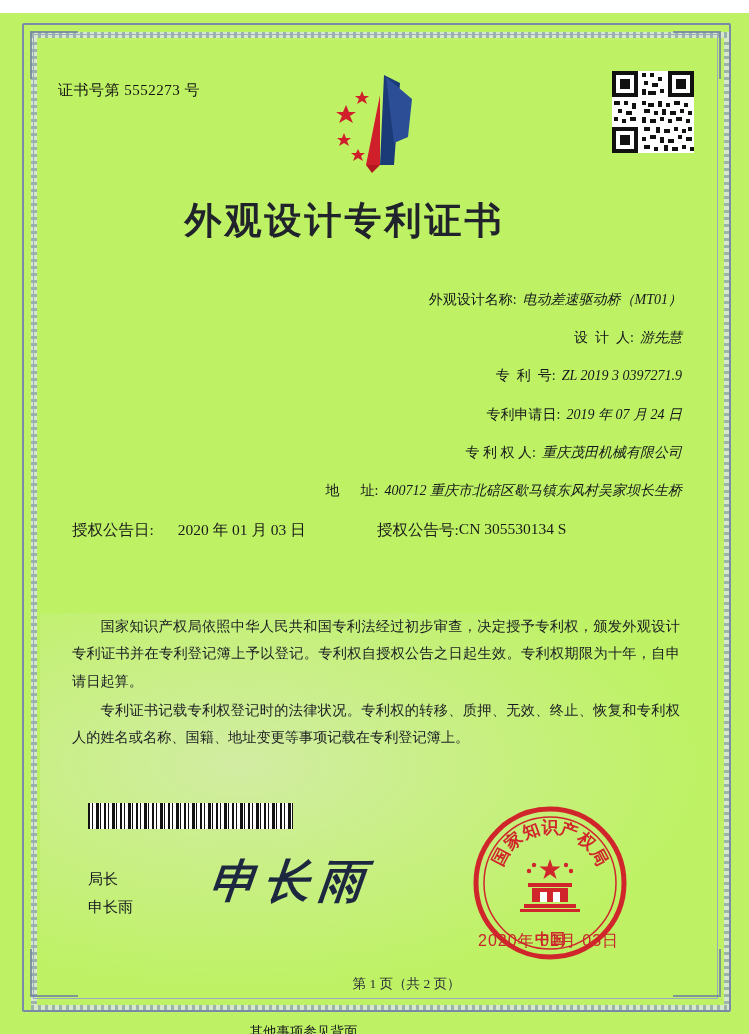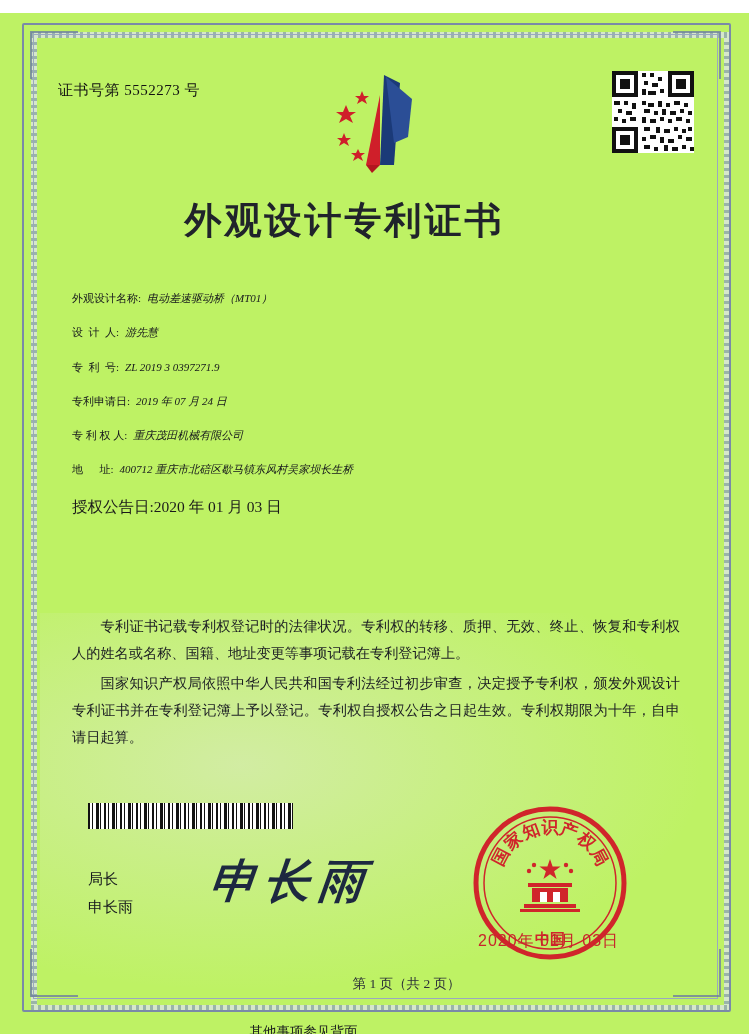--- a/index.html
+++ b/index.html
@@ -105,40 +105,41 @@
 
   
   .fields {
     position: absolute;
     left: 72px; top: 278px;
     width: 610px;
   }
   .field {
     display: flex;
     align-items: baseline;
-    font-size: 11px;
+    font-size: 14px;
     line-height: 1.3;
     margin-bottom: 20px;
     color: #15171c;
+    justify-content: flex-end;
   }
   .field .lbl {
     white-space: pre;
     flex: 0 0 auto;
   }
   .field .val {
     margin-left: 6px;
     font-style: italic;
   }
   .field-row {
     display: flex;
     align-items: baseline;
     font-size: 15.5px;
     margin-bottom: 20px;
   }
-  .field-row .half-a { flex: 0 0 305px; display: flex; }
+  .field-row .half-a { flex: 0 0 305px; display: flex; gap: 24px; }
   .field-row .half-b { flex: 1 1 auto; display: flex; }
 
   
   .paras {
     position: absolute;
     left: 72px; top: 600px;
     width: 608px;
     font-size: 14.2px;
     line-height: 1.92;
     color: #1a1c22;
@@ -339,26 +340,30 @@
     </div>
     <div class="field">
       <span class="lbl">地      址:</span>
       <span class="val">400712 重庆市北碚区歇马镇东风村吴家坝长生桥</span>
     </div>
     <div class="field-row">
       <div class="half-a">
         <span class="lbl">授权公告日:</span>
         <span class="val">2020 年 01 月 03 日</span>
       </div>
+      <div class="half-b">
+        <span class="lbl">授权公告号:</span>
+        <span class="val">CN 305530134 S</span>
+      </div>
     </div>
   </div>
 
   <div class="paras">
+    <p>国家知识产权局依照中华人民共和国专利法经过初步审查，决定授予专利权，颁发外观设计专利证书并在专利登记簿上予以登记。专利权自授权公告之日起生效。专利权期限为十年，自申请日起算。</p>
     <p>专利证书记载专利权登记时的法律状况。专利权的转移、质押、无效、终止、恢复和专利权人的姓名或名称、国籍、地址变更等事项记载在专利登记簿上。</p>
-    <p>国家知识产权局依照中华人民共和国专利法经过初步审查，决定授予专利权，颁发外观设计专利证书并在专利登记簿上予以登记。专利权自授权公告之日起生效。专利权期限为十年，自申请日起算。</p>
   </div>
 
   <div class="barcode"></div>
 
   <div class="sig-label">
     <div>局长</div>
     <div>申长雨</div>
   </div>
   <div class="sig-hand">申长雨</div>
 

